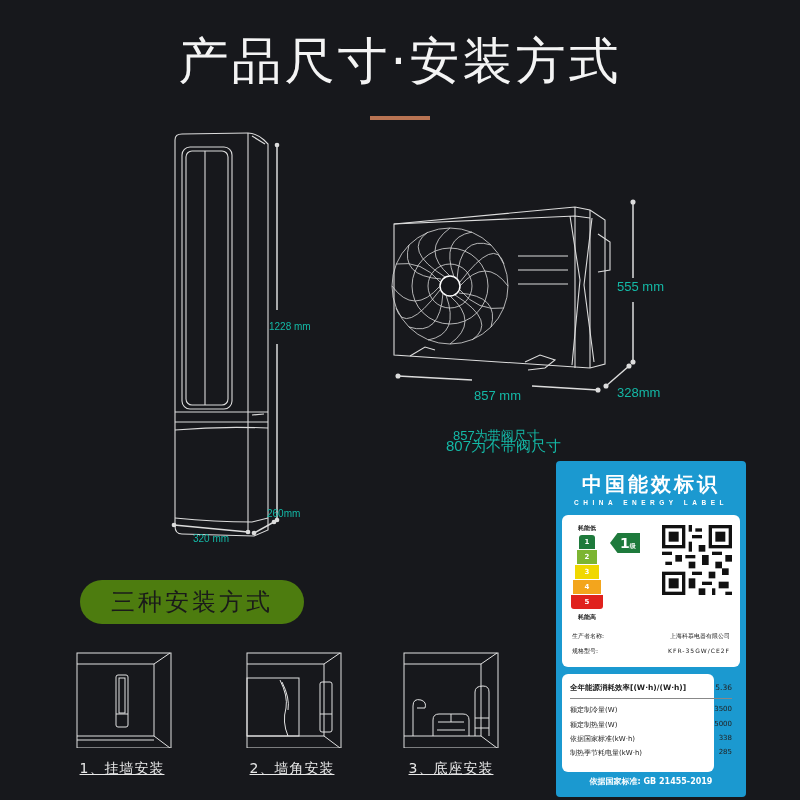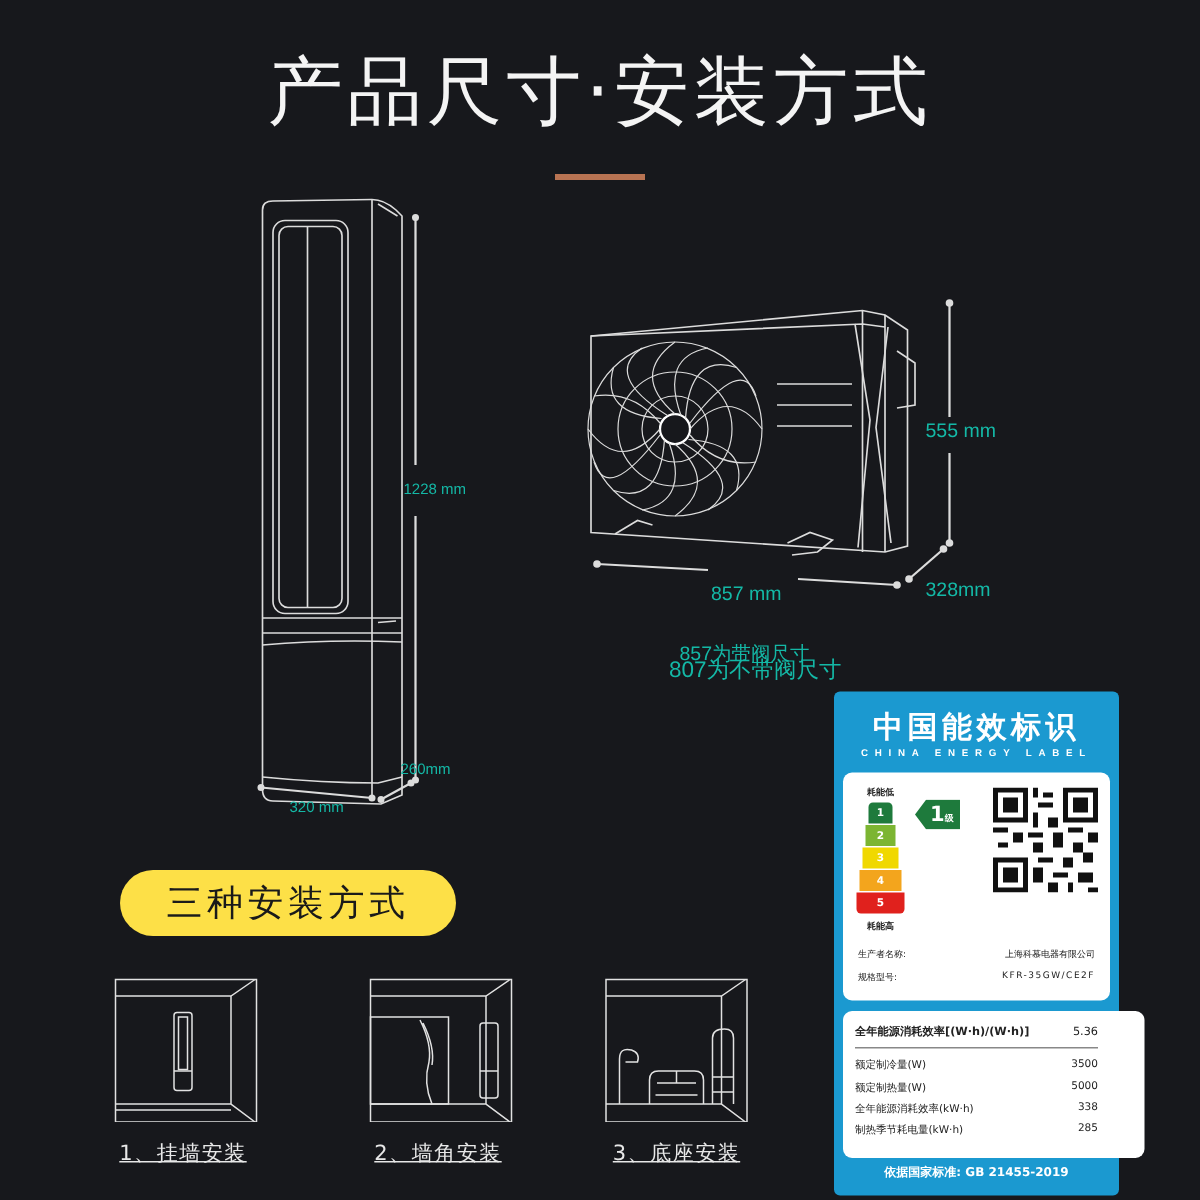--- a/index.html
+++ b/index.html
@@ -5,31 +5,31 @@
   * { box-sizing: border-box; margin: 0; padding: 0; }
   html, body { width: 800px; height: 800px; background: #17181c; overflow: hidden; }
   body { position: relative; font-family: "DejaVu Sans", "Liberation Sans", sans-serif; color: #fff; }
 
   .title { position: absolute; top: 28px; left: 0; width: 800px; text-align: center; font-size: 50px; font-weight: 400; letter-spacing: 3px; color: #f4f4f4; }
   .accent-bar { position: absolute; top: 116px; left: 370px; width: 60px; height: 4px; background: #b87352; }
 
   .drawing { position: absolute; }
   .dim-label { position: absolute; font-family: "Liberation Sans", sans-serif; color: #14b8a6; white-space: nowrap; }
 
-  .section-pill { position: absolute; left: 80px; top: 580px; width: 224px; height: 44px; background: #fde047; border-radius: 22px; color: #1a1a1a; font-size: 24px; text-align: center; line-height: 44px; letter-spacing: 3px; }
+  .section-pill { position: absolute; left: 80px; top: 580px; width: 224px; height: 44px; background: #4d7c0f; border-radius: 22px; color: #1a1a1a; font-size: 24px; text-align: center; line-height: 44px; letter-spacing: 3px; }
 
   .install { position: absolute; }
   .install-label { position: absolute; width: 160px; text-align: center; font-size: 14px; color: #e8e8e8; letter-spacing: 1px; text-decoration: underline; }
 
   
   .energy { position: absolute; left: 556px; top: 461px; width: 190px; height: 336px; background: #1b99d0; border-radius: 4px; }
   .energy-title { position: absolute; top: 10px; left: 0; width: 190px; text-align: center; font-size: 20px; font-weight: bold; color: #fff; letter-spacing: 3px; }
   .energy-sub { position: absolute; top: 38px; left: 0; width: 190px; text-align: center; font-size: 6.5px; font-weight: bold; color: #fff; letter-spacing: 4.5px; font-family: "Liberation Sans", sans-serif; }
   .energy-card1 { position: absolute; top: 54px; left: 6px; width: 178px; height: 152px; background: #fff; border-radius: 6px; }
-  .energy-card2 { position: absolute; top: 213px; left: 6px; width: 201px; height: 98px; background: #fff; border-radius: 6px; }
+  .energy-card2 { position: absolute; top: 213px; left: 6px; width: 152px; height: 98px; background: #fff; border-radius: 6px; }
   .energy-foot { position: absolute; top: 315px; left: 0; width: 190px; text-align: center; font-size: 8px; font-weight: bold; color: #fff; }
   .tiny { position: absolute; font-size: 6px; color: #222; white-space: nowrap; }
   .grade-bar { position: absolute; height: 14px; color: #fff; font-size: 7px; font-weight: bold; text-align: center; line-height: 14px; }
   .spec-row { position: absolute; left: 8px; width: 162px; font-size: 7px; color: #222; display: flex; justify-content: space-between; }
   .spec-row.main { font-weight: bold; font-size: 7.5px; }
 </style>
 </head>
 <body>
 
 <div class="title">产品尺寸·安装方式</div>
@@ -200,21 +200,21 @@
     <div style="position:absolute;left:8px;top:24px;width:162px;height:1px;background:#888;"></div>
     <div class="spec-row" style="top:31px;gap:48px;">
       <span>额定制冷量(W)</span>
       <span>3500</span>
     </div>
     <div class="spec-row" style="top:46px;">
       <span>额定制热量(W)</span>
       <span>5000</span>
     </div>
     <div class="spec-row" style="top:60px;">
-      <span>全年能源消耗效率(kW·h)</span>
+      <span>依据国家标准(kW·h)</span>
       <span>338</span>
     </div>
     <div class="spec-row" style="top:74px;">
       <span>制热季节耗电量(kW·h)</span>
       <span>285</span>
     </div>
   </div>
 
   <div class="energy-foot">依据国家标准: GB 21455-2019</div>
 </div>

